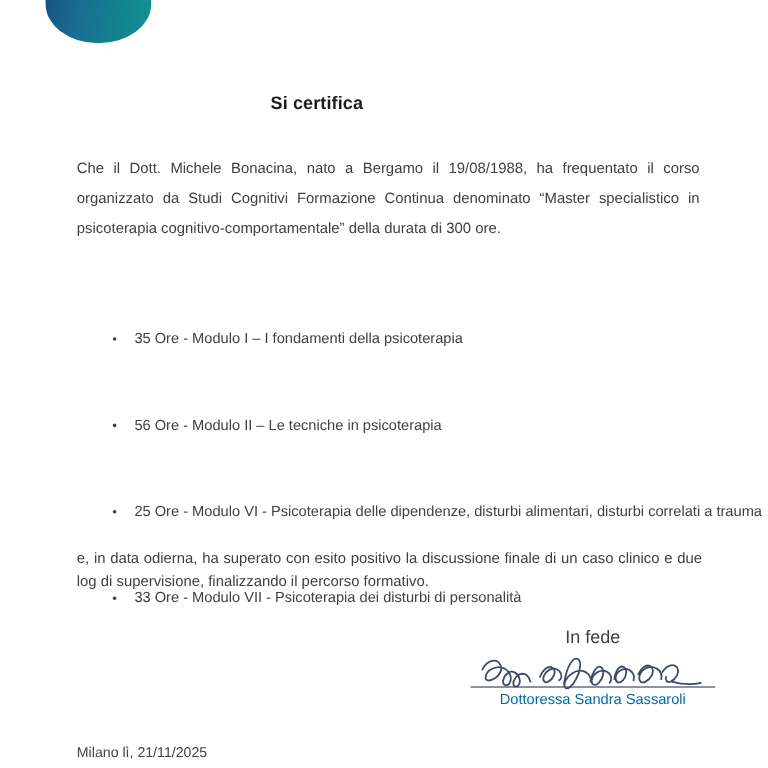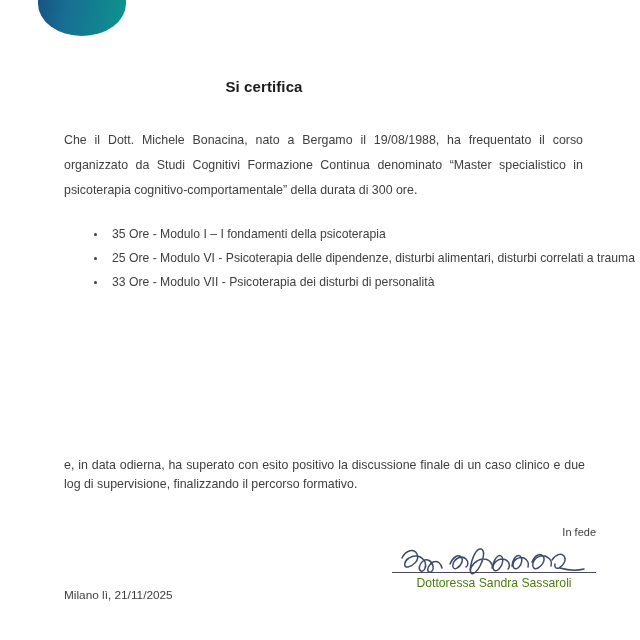--- a/index.html
+++ b/index.html
@@ -78,20 +78,21 @@
     list-style: none;
     width: 520px;
   }
   #modules-list li {
     position: relative;
     padding-left: 19px;
     font-size: 12.2px;
     line-height: 24px;
     color: #3f3f3f;
     white-space: nowrap;
+    margin-top: 48px;
   }
   #modules-list li::before {
     content: "";
     position: absolute;
     left: 1px;
     top: 10.5px;
     width: 3.2px;
     height: 3.2px;
     border-radius: 50%;
     background: #3f3f3f;
@@ -105,68 +106,68 @@
 
   
   #signature-block {
     position: absolute;
     left: 392px;
     top: 524px;
     width: 204px;
     text-align: center;
   }
   #in-fede-label {
-    font-size: 11px;
+    font-size: 15px;
     color: #3f3f3f;
     line-height: 16px;
-    text-align: right;
   }
   #signature-mark {
     display: block;
     width: 204px;
     height: 36px;
     margin-top: 2px;
   }
   #signature-rule {
     width: 204px;
     height: 1px;
     background: #4a4a5e;
     margin: -6px 0 0 0;
   }
   #signer-name {
     font-size: 12.2px;
-    color: #4d7c0f;
+    color: #0369a1;
     line-height: 18px;
     margin-top: 1px;
     text-align: center;
   }
 
   #place-date {
     position: absolute;
     left: 64px;
-    top: 588px;
+    top: 620px;
     font-size: 11.8px;
     color: #3f3f3f;
   }
 </style>
 </head>
 <body>
 
 <div id="logo-area">
   <div id="logo-blob"></div>
 </div>
 
 <div id="doc">
 
   <h1 id="page-title">Si certifica</h1>
 
   <p class="body-para" id="intro-paragraph">Che il Dott. Michele Bonacina, nato a Bergamo il 19/08/1988, ha frequentato il corso organizzato da Studi Cognitivi Formazione Continua denominato “Master specialistico in psicoterapia cognitivo-comportamentale” della durata di 300 ore.</p>
 
   <ul id="modules-list">
     <li>35 Ore - Modulo I – I fondamenti della psicoterapia</li>
+    <li>56 Ore - Modulo II – Le tecniche in psicoterapia</li>
     <li>25 Ore - Modulo VI - Psicoterapia delle dipendenze, disturbi alimentari, disturbi correlati a trauma</li>
     <li>33 Ore - Modulo VII - Psicoterapia dei disturbi di personalità</li>
   </ul>
 
   <p class="body-para" id="closing-paragraph">e, in data odierna, ha superato con esito positivo la discussione finale di un caso clinico e due log di supervisione, finalizzando il percorso formativo.</p>
 
   <div id="signature-block">
     <div id="in-fede-label">In fede</div>
 
     <svg id="signature-mark" viewBox="0 0 204 36" fill="none" xmlns="http://www.w3.org/2000/svg">

